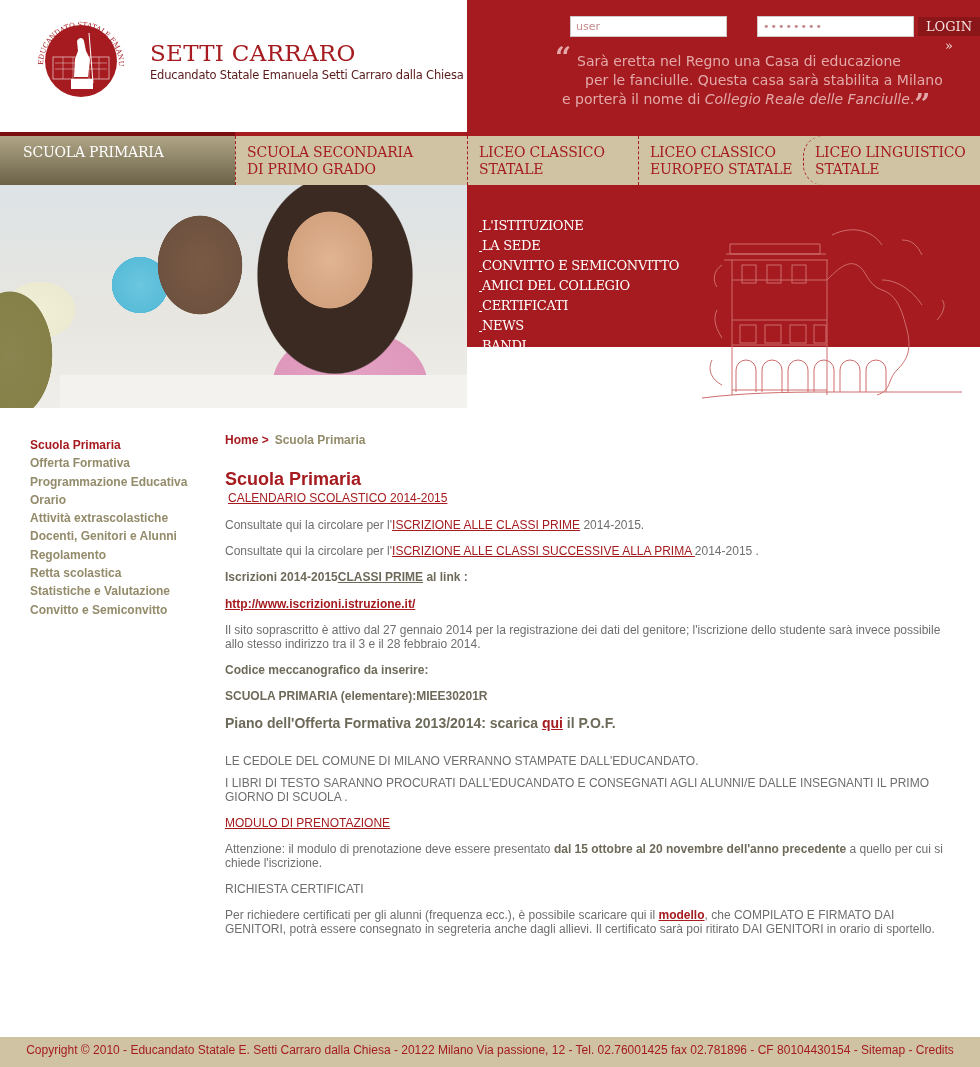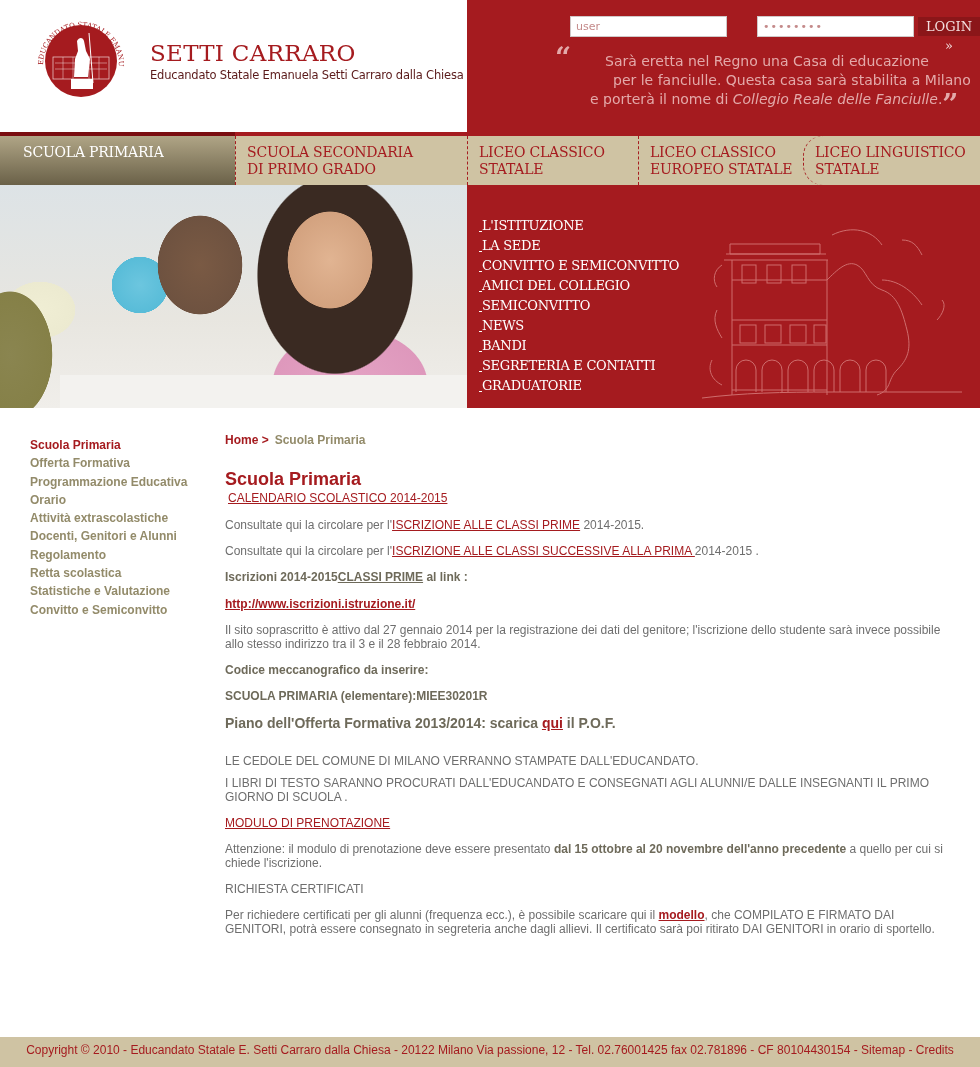--- a/index.html
+++ b/index.html
@@ -13,21 +13,21 @@
   .logo-seal { position: absolute; left: 33px; top: 13px; width: 96px; height: 96px; }
   .brand-title { position: absolute; left: 150px; top: 40px; font-family: "DejaVu Serif", serif; font-size: 23px; color: #a51b1f; letter-spacing: 0.3px; }
   .brand-sub { position: absolute; left: 150px; top: 68px; font-family: "DejaVu Sans", sans-serif; font-size: 11.5px; color: #5a1a1a; letter-spacing: -0.2px; }
 
   .login-user, .login-pass { position: absolute; top: 16px; width: 157px; height: 21px; border: 1px solid #cfc8c8; background: #fff; font-family: "DejaVu Sans", sans-serif; font-size: 11px; color: #c48a8a; padding: 2px 5px; outline: none; }
   .login-user { left: 570px; }
   .login-pass { left: 757px; letter-spacing: 1px; }
   .login-btn { position: absolute; left: 918px; top: 17px; height: 19px; padding: 0 2px; background: #8b1619; color: #f3dede; font-family: "DejaVu Serif", serif; font-size: 13px; line-height: 19px; border: none; cursor: pointer; }
 
   .quote { position: absolute; left: 555px; top: 52px; width: 365px; font-family: "DejaVu Sans", sans-serif; font-size: 14px; line-height: 19px; color: #e3a9a9; }
-  .quote .q-line { display: block; white-space: nowrap; margin-left: 28px; }
+  .quote .q-line { display: block; white-space: nowrap; }
   .quote .l1 { padding-left: 22px; }
   .quote .l2 { padding-left: 30px; }
   .quote .l3 { padding-left: 7px; }
   .quote .open { position: absolute; left: 0; top: -4px; font-size: 28px; font-weight: bold; color: #e3a9a9; font-family: "DejaVu Serif", serif; }
   .quote .close { font-size: 28px; font-weight: bold; font-family: "DejaVu Serif", serif; vertical-align: -10px; line-height: 0; }
   .quote em { font-style: italic; }
 
   
   .topnav { position: absolute; left: 0; top: 132px; width: 980px; height: 53px; background: #cfc3a3; border-top: 4px solid #a51b1f; }
   .topnav-item { position: absolute; top: 0; height: 49px; padding: 8px 0 0 11px; font-family: "DejaVu Serif", serif; font-size: 14px; line-height: 17px; color: #a51b1f; letter-spacing: -0.2px; cursor: pointer; }
@@ -43,21 +43,21 @@
       radial-gradient(ellipse 110px 80px at 350px 200px, #e4a3c4 0%, #de98bc 70%, rgba(0,0,0,0) 71%),
       radial-gradient(ellipse 60px 90px at 10px 170px, #8a8550 0%, #858047 70%, rgba(0,0,0,0) 71%),
       radial-gradient(ellipse 50px 40px at 40px 125px, #f0eed4 0%, #ecead0 70%, rgba(0,0,0,0) 71%),
       radial-gradient(ellipse 60px 70px at 200px 80px, #7a5a44 0%, #6e5240 70%, rgba(0,0,0,0) 71%),
       radial-gradient(ellipse 40px 40px at 140px 100px, #6cc6df 0%, #58bcd8 70%, rgba(0,0,0,0) 71%),
       linear-gradient(#dde3e6 0%, #e8e6e0 60%, #f0eeea 100%);
   }
   .hero-photo .desk { position: absolute; left: 60px; top: 190px; width: 407px; height: 33px; background: #f3f2ef; }
   .hero-photo .chair { position: absolute; left: 180px; top: 195px; width: 240px; height: 30px; background: #2f4d80; border-radius: 8px 8px 0 0; }
 
-  .hero-menu { position: absolute; left: 467px; top: 185px; width: 513px; height: 223px; background: #a51b1f; }
+  .hero-menu { position: absolute; left: 467px; top: 185px; width: 513px; height: 162px; background: #a51b1f; }
   .hero-menu ul { list-style: none; position: absolute; left: 12px; top: 31px; }
   .hero-menu li { height: 20px; line-height: 20px; font-family: "DejaVu Serif", serif; font-size: 13px; color: #fff; letter-spacing: -0.3px; cursor: pointer; }
   .hero-menu li .ul { display: inline-block; width: 3px; border-bottom: 1px solid #fff; height: 14px; margin-right: 0; vertical-align: -2px; }
   .building { position: absolute; left: 235px; top: 35px; width: 280px; height: 180px; }
 
   
   .sidebar { position: absolute; left: 30px; top: 436px; width: 190px; }
   .sidebar a { display: block; font-family: "Liberation Sans", sans-serif; font-weight: bold; font-size: 12px; line-height: 18.3px; color: #938b6a; text-decoration: none; cursor: pointer; }
   .sidebar a.active { color: #a51b1f; }
 
@@ -139,21 +139,21 @@
   <div class="chair"></div>
   <div class="desk"></div>
 </div>
 
 <div class="hero-menu">
   <ul>
     <li><span class="ul"></span><span>L'ISTITUZIONE</span></li>
     <li><span class="ul"></span><span>LA SEDE</span></li>
     <li><span class="ul"></span><span>CONVITTO E SEMICONVITTO</span></li>
     <li><span class="ul"></span><span>AMICI DEL COLLEGIO</span></li>
-    <li><span class="ul"></span><span>SEMICONVITTO</span></li>
+    <li><span class="ul"></span><span>CERTIFICATI</span></li>
     <li><span class="ul"></span><span>NEWS</span></li>
     <li><span class="ul"></span><span>BANDI</span></li>
     <li><span class="ul"></span><span>SEGRETERIA E CONTATTI</span></li>
     <li><span class="ul"></span><span>GRADUATORIE</span></li>
   </ul>
   <svg class="building" viewBox="0 0 280 180" fill="none" stroke="#cf6d6d" stroke-width="1">
     <path d="M28 24h90v10H28z M24 34h100 M22 40h104"></path>
     <path d="M30 40v135 M125 40v135"></path>
     <path d="M30 60h95 M30 100h95 M30 125h95 M30 170h95"></path>
     <rect x="40" y="45" width="14" height="18"></rect>

